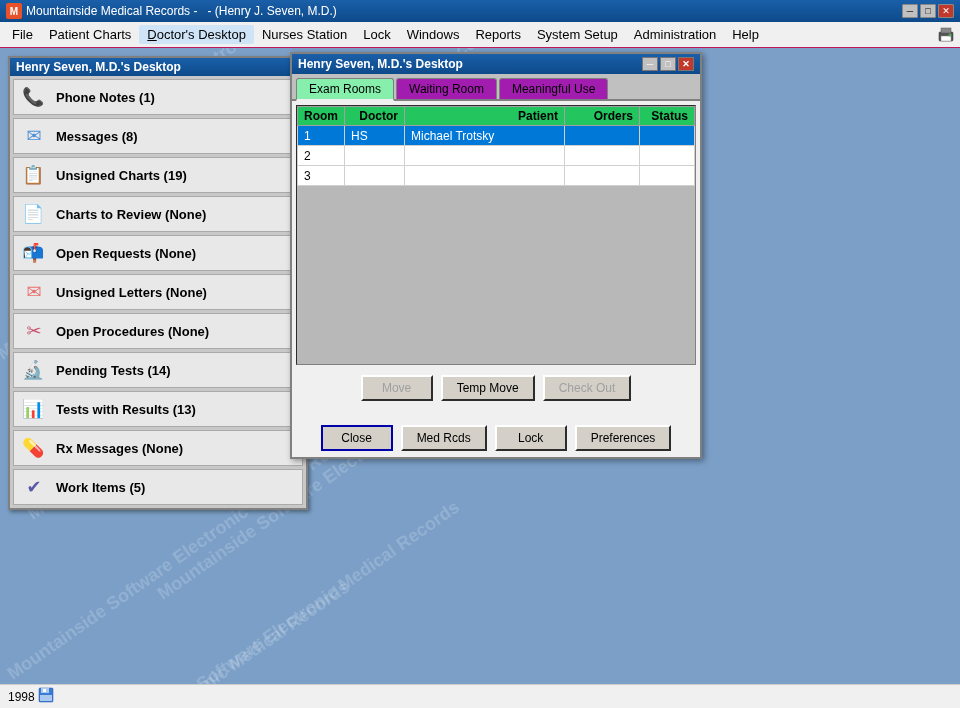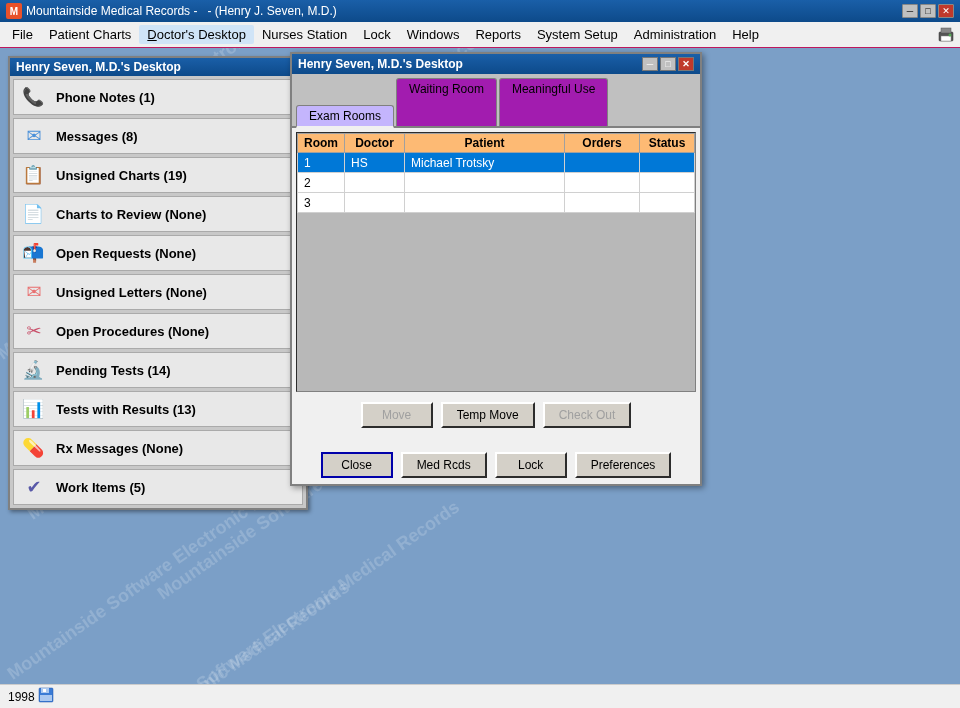--- a/index.html
+++ b/index.html
@@ -200,48 +200,47 @@
     .tab {
       padding: 3px 12px;
       background: #a21caf;
       border: 1px solid #808080;
       border-bottom: none;
       cursor: pointer;
       font-size: 12px;
       border-radius: 3px 3px 0 0;
     }
     .tab.active {
-      background: #c4b5fd;
+      background: #86efac;
       border-bottom: 2px solid #f0f0f0;
       margin-bottom: -2px;
       z-index: 1;
       position: relative;
-      margin-top: 27px;
     }
 
     
     .exam-table-container {
       background: #b8b8b8;
       margin: 4px;
       border: 1px inset #808080;
       height: 260px;
       overflow-y: auto;
     }
     .exam-table {
       width: 100%;
       border-collapse: collapse;
       background: white;
     }
     .exam-table th {
-      background: #fdba74;
+      background: #22c55e;
       border: 1px solid #a0a0a0;
       padding: 2px 6px;
       font-size: 12px;
       font-weight: bold;
-      text-align: center;
+      text-align: right;
     }
     .exam-table td {
       border: 1px solid #d0d0d0;
       padding: 2px 6px;
       font-size: 12px;
       height: 20px;
     }
     .exam-table tr.selected td {
       background: #0078d7;
       color: white;

